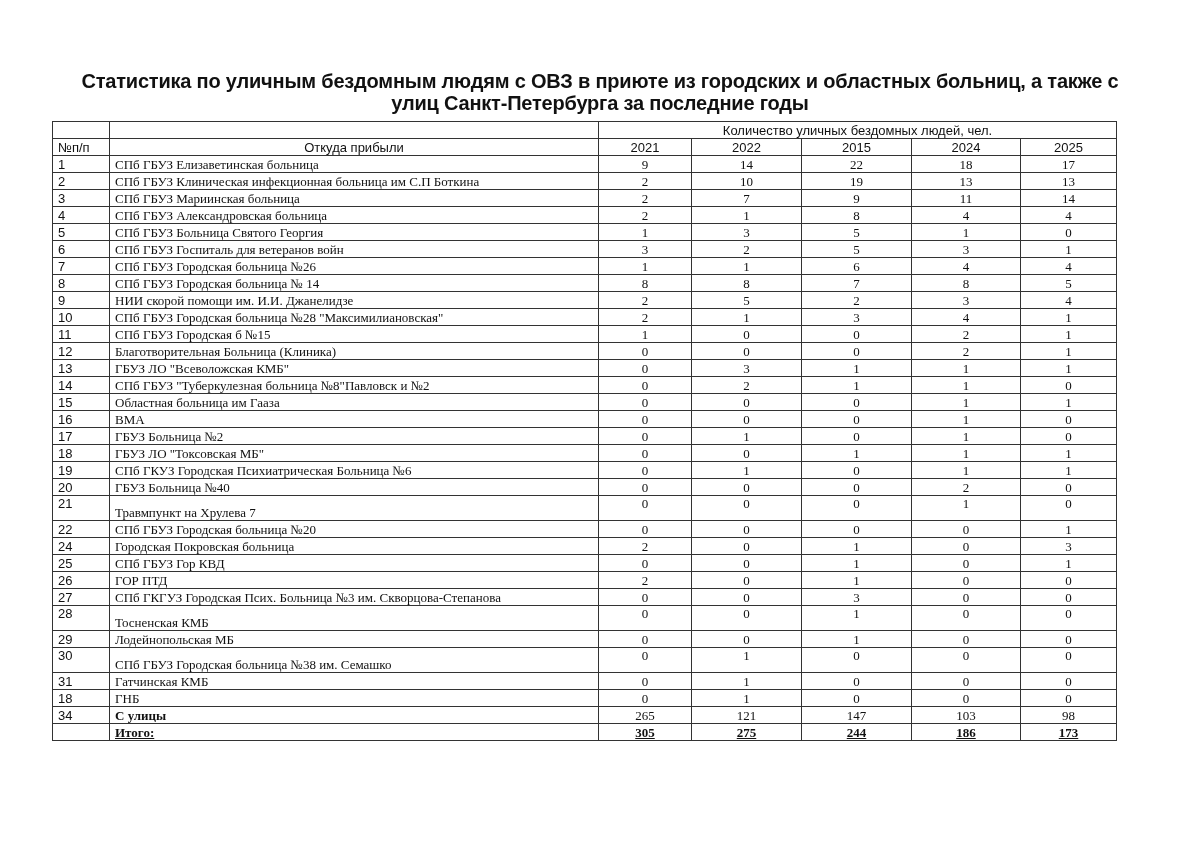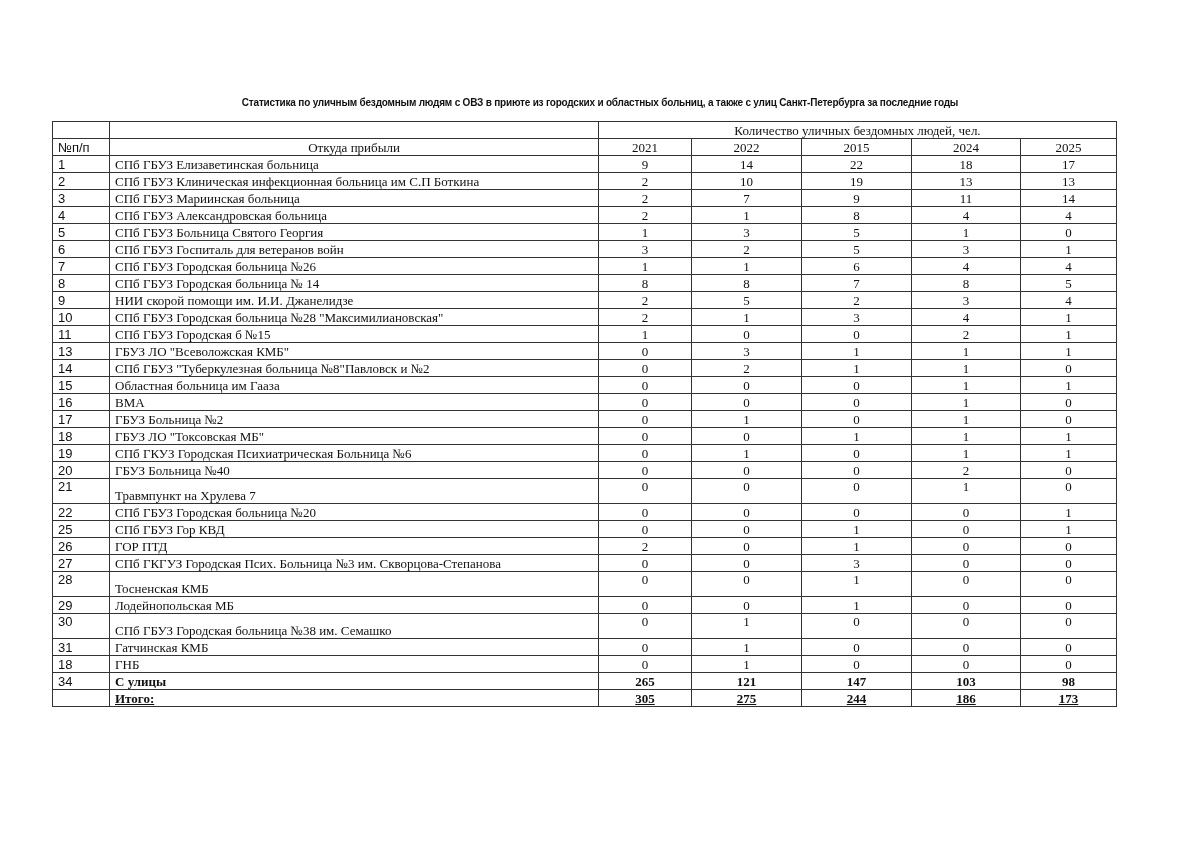--- a/index.html
+++ b/index.html
@@ -1,30 +1,30 @@
 <!DOCTYPE html>
 <html><head>
 <meta charset="utf-8">
 <style>
   html, body { margin: 0; padding: 0; background: #ffffff; }
   body { width: 1200px; height: 848px; position: relative; overflow: hidden; font-family: "Liberation Serif", serif; color: #111; }
-  .title { position: absolute; left: 60px; top: 70px; width: 1080px; text-align: center; font-family: "Liberation Sans", sans-serif; font-weight: bold; font-size: 10px; line-height: 22px; letter-spacing: -0.2px; margin-top: 22px; }
+  .title { position: absolute; left: 60px; top: 70px; width: 1080px; text-align: center; font-family: "Liberation Sans", sans-serif; font-weight: bold; font-size: 20px; line-height: 22px; letter-spacing: -0.2px; }
   table.stats { position: absolute; left: 52px; top: 121px; border-collapse: collapse; table-layout: fixed; width: 1064px; }
   table.stats td { border: 1px solid #333; padding: 0 5px; font-size: 13px; height: 16px; line-height: 15px; white-space: nowrap; overflow: hidden; }
   td.num { font-family: "Liberation Sans", sans-serif; font-size: 12px; }
-  td.hdr { font-family: Liberation Serif, serif; font-size: 12px; text-align: center; }
+  td.hdr { font-family: Liberation Sans, sans-serif; font-size: 12px; text-align: center; }
   td.val { text-align: center; }
   tr.tall td { height: 24px; }
   tr.tall td.name { vertical-align: bottom; }
   tr.tall td.num { vertical-align: top; }
   tr.tall td.val { vertical-align: top; }
   tr.bold td.name, tr.bold td.val { font-weight: bold; text-decoration: underline; }
   tr.total td.val { font-weight: bold; }
   tr.street td.name { font-weight: bold; }
-  tr.street td.val { font-weight: bold; }
+  tr.street td.val { font-weight: normal; }
 </style>
 </head>
 <body>
 
 <div class="title">Статистика по уличным бездомным людям с ОВЗ в приюте из городских и областных больниц, а также с улиц Санкт-Петербурга за последние годы</div>
 
 <table class="stats">
   <colgroup>
     <col style="width:57px">
     <col style="width:489px">
@@ -142,20 +142,29 @@
       <tr>
         <td class="num">11</td>
         <td class="name">СПб ГБУЗ Городская б №15</td>
         <td class="val">1</td>
         <td class="val">0</td>
         <td class="val">0</td>
         <td class="val">2</td>
         <td class="val">1</td>
       </tr>
       <tr>
+        <td class="num">12</td>
+        <td class="name">Благотворительная Больница (Клиника)</td>
+        <td class="val">0</td>
+        <td class="val">0</td>
+        <td class="val">0</td>
+        <td class="val">2</td>
+        <td class="val">1</td>
+      </tr>
+      <tr>
         <td class="num">13</td>
         <td class="name">ГБУЗ ЛО "Всеволожская КМБ"</td>
         <td class="val">0</td>
         <td class="val">3</td>
         <td class="val">1</td>
         <td class="val">1</td>
         <td class="val">1</td>
       </tr>
       <tr>
         <td class="num">14</td>
@@ -230,20 +239,29 @@
         <td class="val">0</td>
       </tr>
       <tr>
         <td class="num">22</td>
         <td class="name">СПб ГБУЗ Городская больница №20</td>
         <td class="val">0</td>
         <td class="val">0</td>
         <td class="val">0</td>
         <td class="val">0</td>
         <td class="val">1</td>
+      </tr>
+      <tr>
+        <td class="num">24</td>
+        <td class="name">Городская Покровская больница</td>
+        <td class="val">2</td>
+        <td class="val">0</td>
+        <td class="val">1</td>
+        <td class="val">0</td>
+        <td class="val">3</td>
       </tr>
       <tr>
         <td class="num">25</td>
         <td class="name">СПб ГБУЗ Гор КВД</td>
         <td class="val">0</td>
         <td class="val">0</td>
         <td class="val">1</td>
         <td class="val">0</td>
         <td class="val">1</td>
       </tr>

